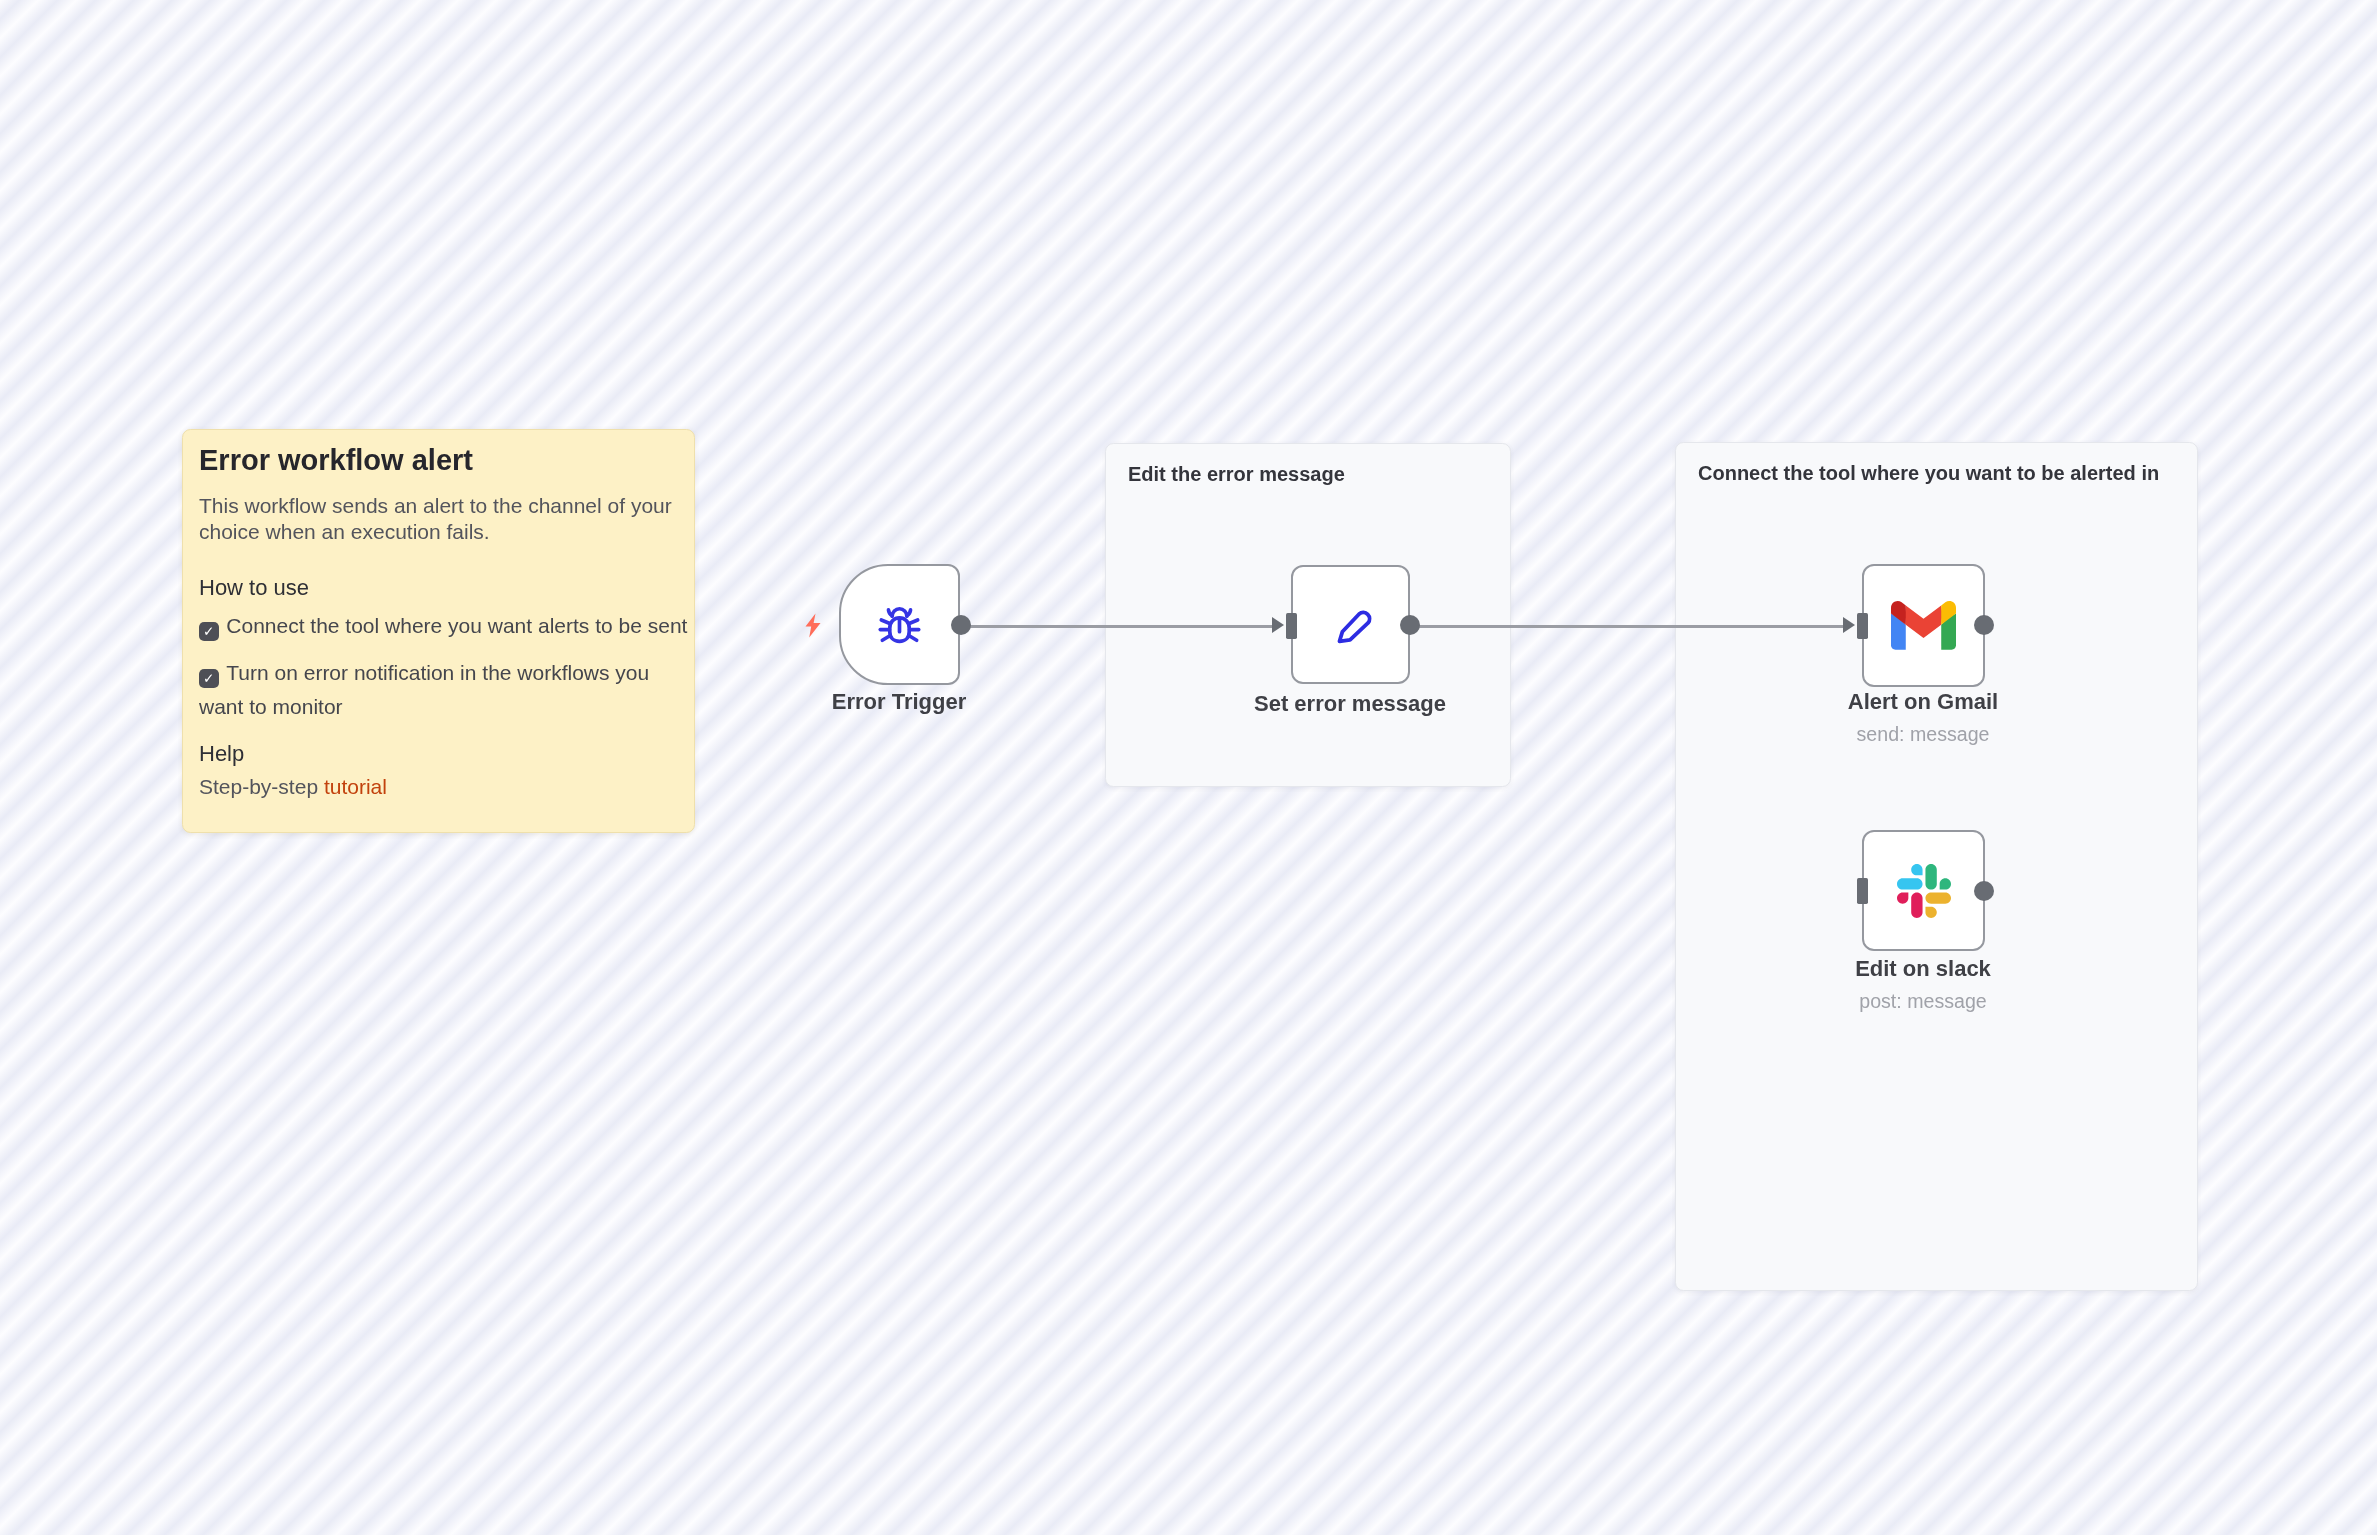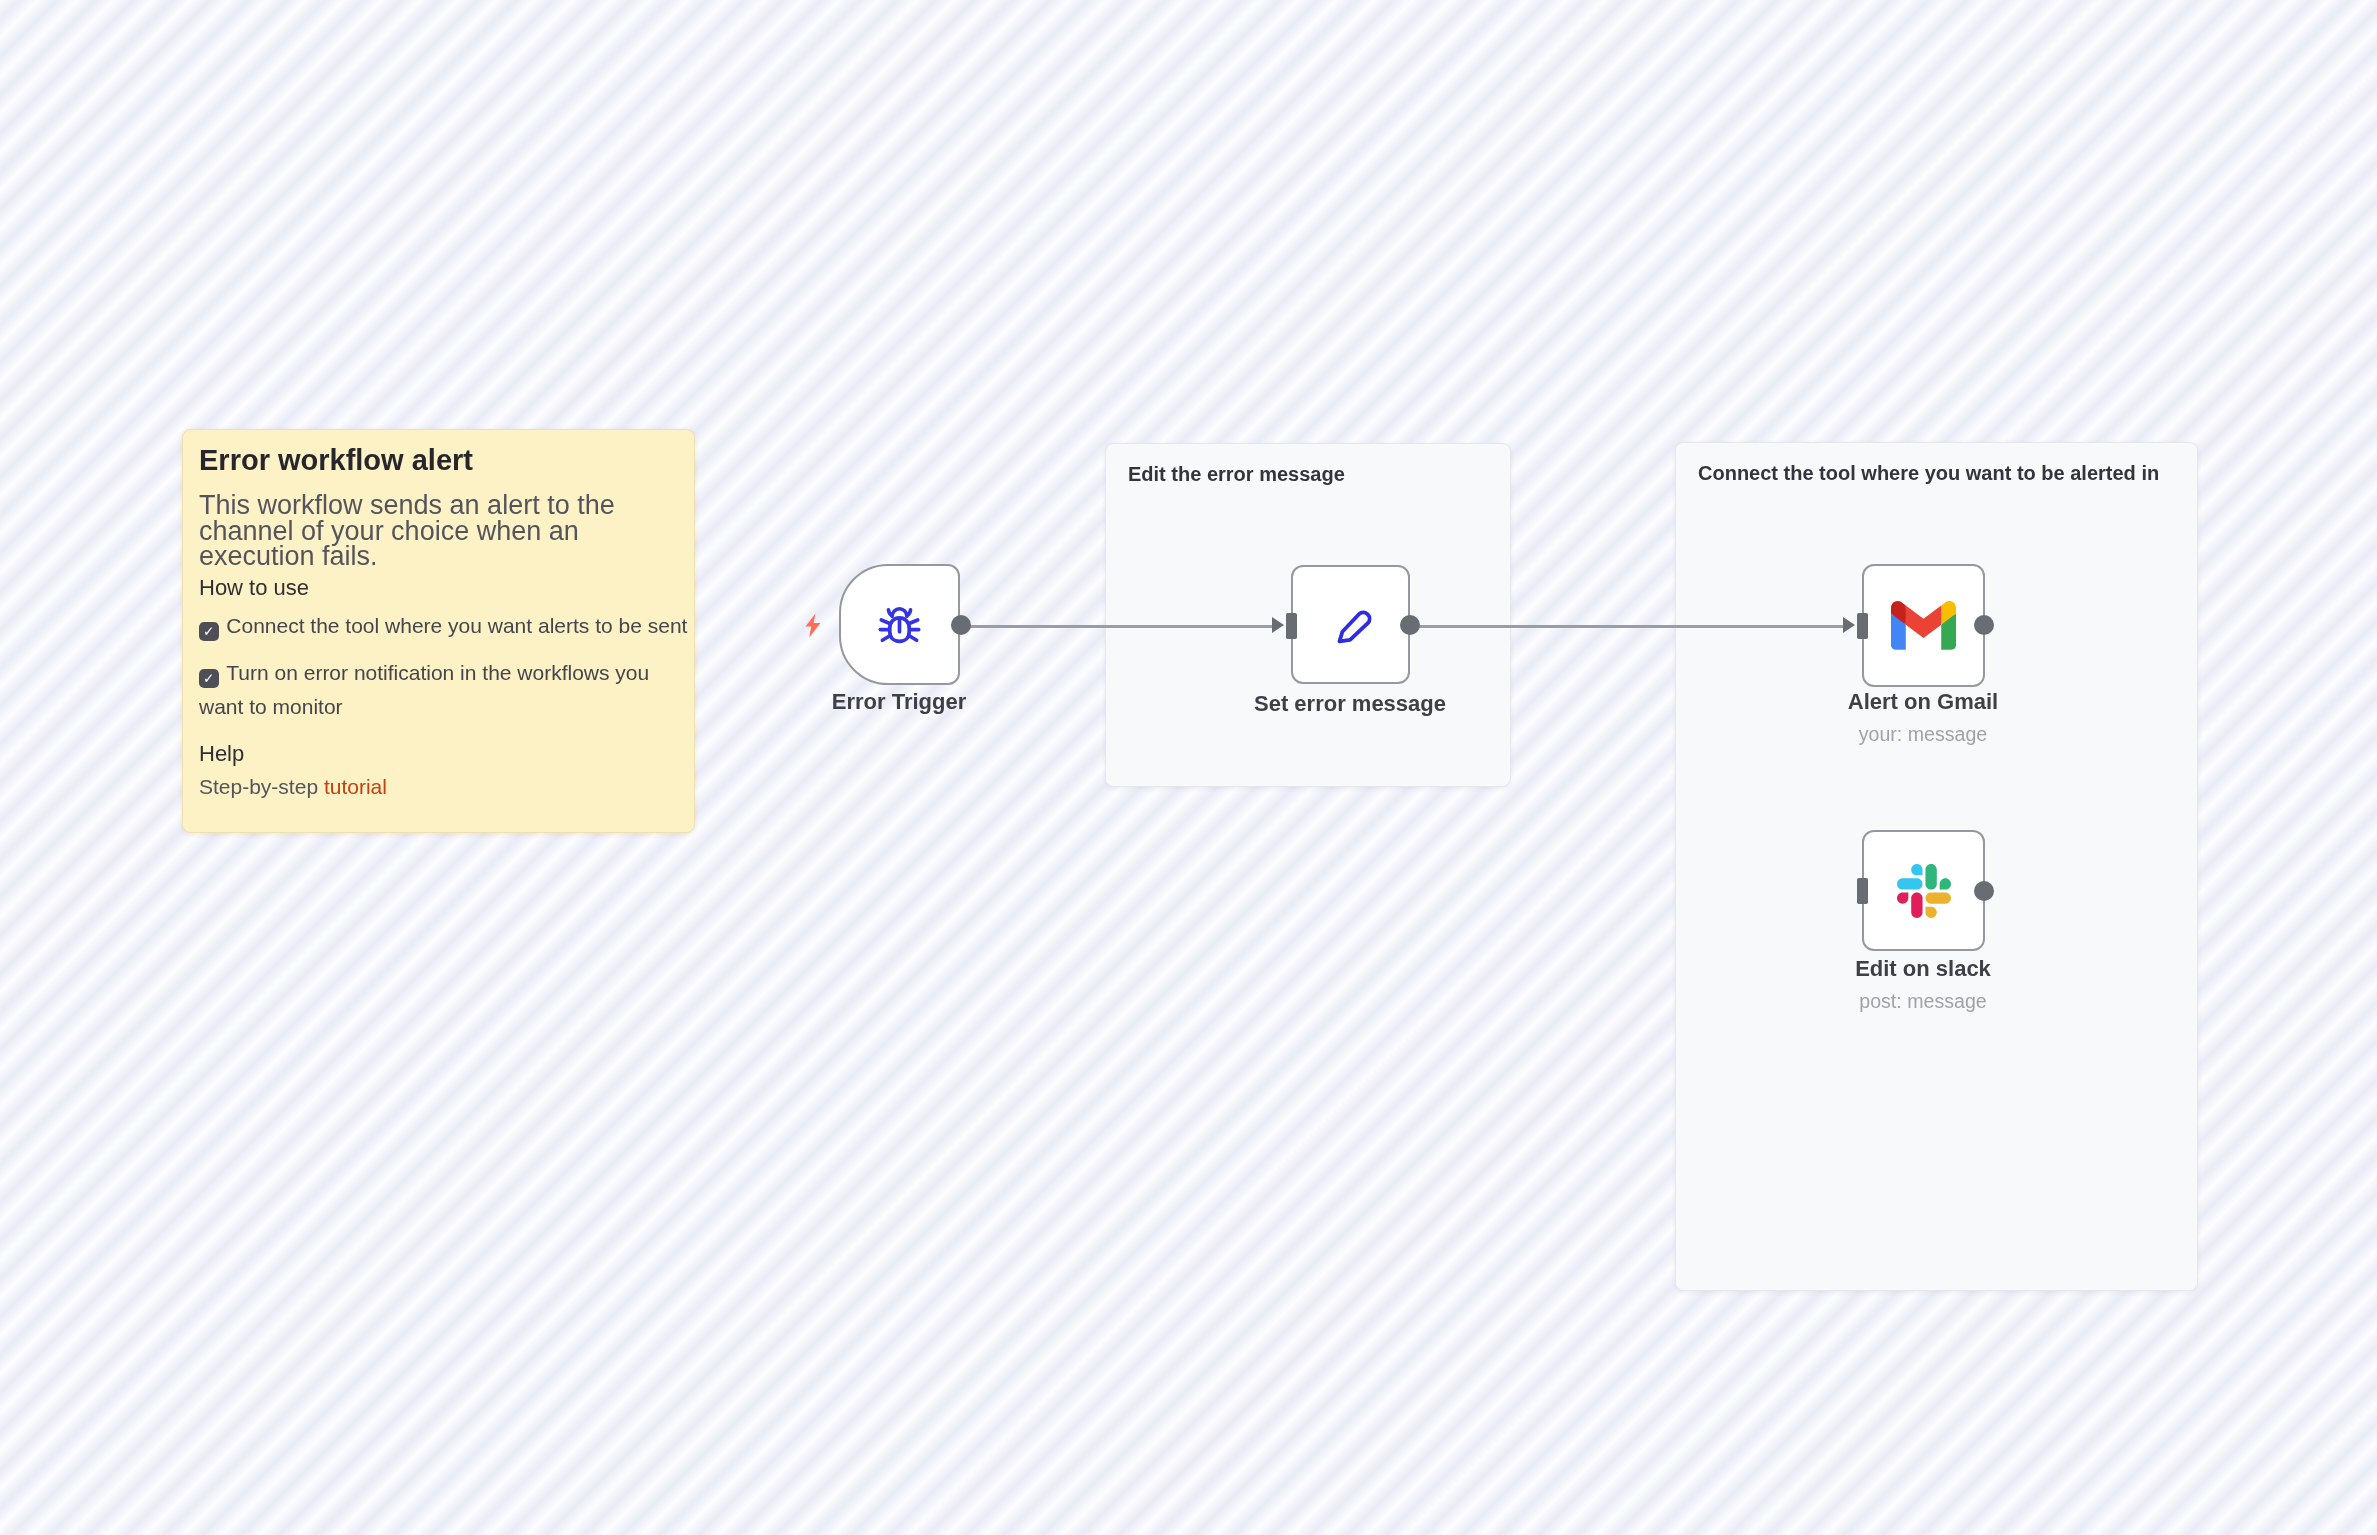--- a/index.html
+++ b/index.html
@@ -25,21 +25,21 @@
     font-size:20px;font-weight:700;color:#34353c;
   }
   
   .sticky{
     position:absolute;left:182px;top:420px;width:513px;height:404px;
     background:#fdf1c6;border:0.9px solid #efe0ac;border-radius:8.5px;
     box-shadow:0 1.7px 5.1px rgba(120,100,40,.10);
     z-index:2;box-sizing:border-box;margin-top:9px;
   }
   .sticky .title{position:absolute;left:16px;top:13.6px;font-size:29px;font-weight:700;color:#26262c;}
-  .sticky .desc{position:absolute;left:16px;top:63px;width:477px;font-size:27px;line-height:25.5px;color:#53545c;}
+  .sticky .desc{position:absolute;left:16px;top:63px;width:477px;font-size:21px;line-height:25.5px;color:#53545c;}
   .sticky .h2{position:absolute;left:16px;font-size:22px;font-weight:400;color:#2e2f35;}
   .sticky .how{top:145px;}
   .sticky .help{top:311px;}
   .sticky .check-item{position:absolute;left:16px;width:489px;font-size:21px;line-height:34px;color:#45464d;}
   .sticky .item1{top:179px;}
   .sticky .item2{top:226px;}
   .checkbox{
     display:inline-flex;align-items:center;justify-content:center;
     width:19.6px;height:19.6px;border-radius:5.1px;background:#4e4f56;
     color:#fff;font-size:13.6px;font-weight:700;
@@ -151,21 +151,21 @@
   <div class="node gmail">
     <svg width="65" height="49" viewBox="0 0 256 193">
       <path fill="#4285F4" d="M58.182 192.05V93.14L27.507 65.077 0 49.504v125.091c0 9.658 7.825 17.455 17.455 17.455h40.727z"></path>
       <path fill="#34A853" d="M197.818 192.05h40.727c9.659 0 17.455-7.826 17.455-17.455V49.505l-31.156 17.837-27.026 25.798v98.91z"></path>
       <path fill="#EA4335" d="M58.182 93.14l-4.174-38.647 4.174-36.989L128 69.868l69.818-52.364 4.669 34.992-4.669 40.644L128 145.504z"></path>
       <path fill="#FBBC04" d="M197.818 17.504V93.14L256 49.504V26.231c0-21.585-24.64-33.89-41.89-20.945l-16.292 12.218z"></path>
       <path fill="#C5221F" d="M0 26.231v23.273l58.182 43.636V17.504L41.89 5.286C24.61-7.66 0 4.646 0 26.231z"></path>
     </svg>
   </div>
   <div class="node-label" style="left:1923px;top:689px;">Alert on Gmail</div>
-  <div class="node-sub" style="left:1923px;top:723px;">your: message</div>
+  <div class="node-sub" style="left:1923px;top:723px;">send: message</div>
 
   <div class="node slack">
     <svg width="54" height="54" viewBox="0 0 122.8 122.8">
       <path fill="#E01E5A" d="M25.8 77.6c0 7.1-5.8 12.9-12.9 12.9S0 84.7 0 77.6s5.8-12.9 12.9-12.9h12.9v12.9zM32.3 77.6c0-7.1 5.8-12.9 12.9-12.9s12.9 5.8 12.9 12.9v32.3c0 7.1-5.8 12.9-12.9 12.9s-12.9-5.8-12.9-12.9V77.6z"></path>
       <path fill="#36C5F0" d="M45.2 25.8c-7.1 0-12.9-5.8-12.9-12.9S38.1 0 45.2 0s12.9 5.8 12.9 12.9v12.9H45.2zM45.2 32.3c7.1 0 12.9 5.8 12.9 12.9s-5.8 12.9-12.9 12.9H12.9C5.8 58.1 0 52.3 0 45.2s5.8-12.9 12.9-12.9h32.3z"></path>
       <path fill="#2EB67D" d="M97 45.2c0-7.1 5.8-12.9 12.9-12.9s12.9 5.8 12.9 12.9-5.8 12.9-12.9 12.9H97V45.2zM90.5 45.2c0 7.1-5.8 12.9-12.9 12.9s-12.9-5.8-12.9-12.9V12.9C64.7 5.8 70.5 0 77.6 0s12.9 5.8 12.9 12.9v32.3z"></path>
       <path fill="#ECB22E" d="M77.6 97c7.1 0 12.9 5.8 12.9 12.9s-5.8 12.9-12.9 12.9-12.9-5.8-12.9-12.9V97h12.9zM77.6 90.5c-7.1 0-12.9-5.8-12.9-12.9s5.8-12.9 12.9-12.9h32.3c7.1 0 12.9 5.8 12.9 12.9s-5.8 12.9-12.9 12.9H77.6z"></path>
     </svg>
   </div>
   <div class="node-label" style="left:1923px;top:956px;">Edit on slack</div>

